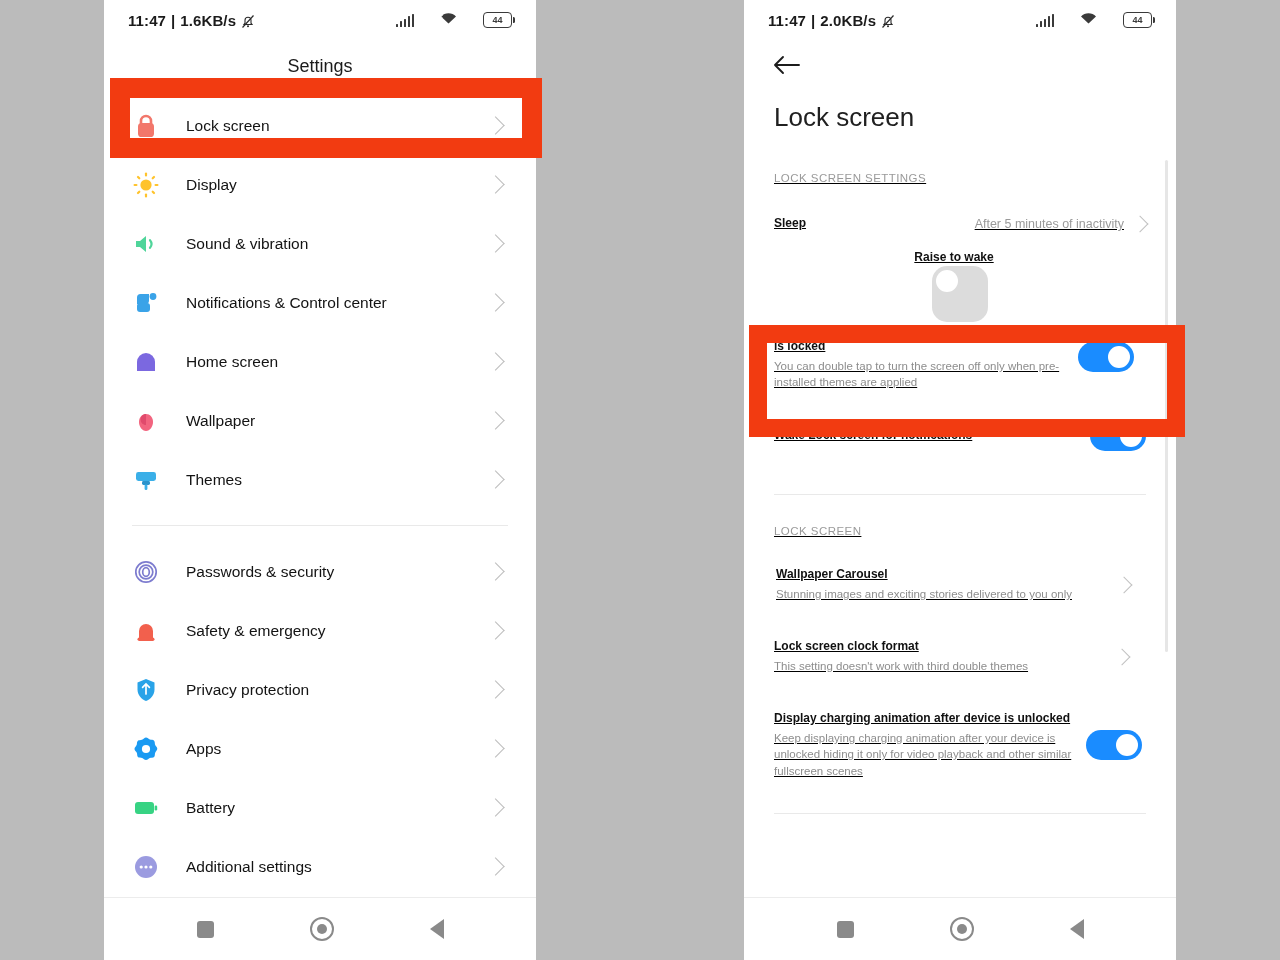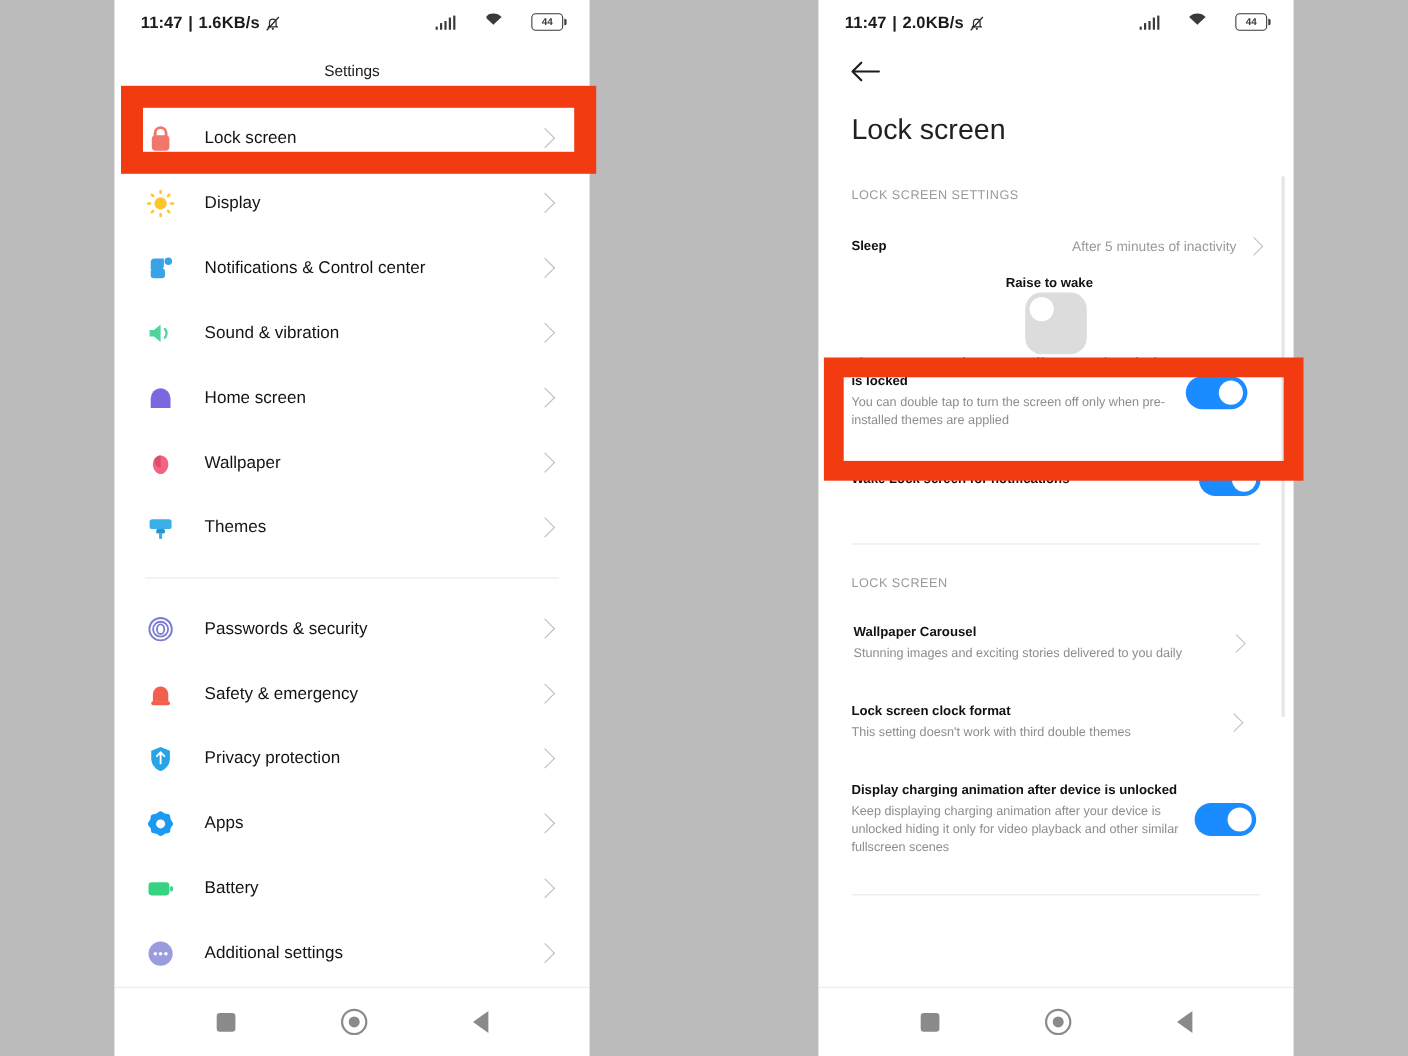--- a/index.html
+++ b/index.html
@@ -48,21 +48,21 @@
     font-size:9px;font-weight:bold;color:#3a3a3a;position:relative;
   }
   .batt:after{
     content:"";position:absolute;right:-4px;top:4px;
     width:2.5px;height:6px;background:#3a3a3a;border-radius:0 1.5px 1.5px 0;
   }
 
   
   .settings-title{
     position:absolute;top:56px;left:0;right:0;
-    text-align:center;font-size:14px;color:#1b1b1b;
+    text-align:center;font-size:18px;color:#1b1b1b;
   }
   .list{position:absolute;left:0;right:0;}
   #left-list{top:96px;}
   .row{
     position:relative;height:59px;
     display:flex;align-items:center;
     padding:0 28px 0 28px;box-sizing:border-box;
   }
   .row .ico{
     width:28px;height:28px;flex:0 0 28px;
@@ -209,38 +209,38 @@
                 <line x1="6.3" y1="19.7" x2="5" y2="21"></line>
               </g>
             </svg>
         </span>
         <span class="label">Display</span>
         <span class="chev"></span>
       </div>
 
       <div class="row">
         <span class="ico">
+          <svg width="26" height="24" viewBox="0 0 26 24">
+              <path d="M3 9h4l6-5v16l-6-5H3z" fill="#4fd59a"></path>
+              <path d="M17 8.2a6 6 0 0 1 0 7.6" fill="none" stroke="#4fd59a" stroke-width="2.2" stroke-linecap="round"></path>
+            </svg>
+        </span>
+        <span class="label">Sound &amp; vibration</span>
+        <span class="chev"></span>
+      </div>
+
+      <div class="row">
+        <span class="ico">
           <svg width="24" height="24" viewBox="0 0 24 24">
               <path d="M3 6.5A3.5 3.5 0 0 1 6.5 3H15v6.5A3.5 3.5 0 0 1 11.5 13H3z" fill="#3aa3e8"></path>
               <rect x="3" y="12" width="13" height="9" rx="3" fill="#3aa3e8"></rect>
               <circle cx="19" cy="5.5" r="3.4" fill="#3aa3e8"></circle>
             </svg>
         </span>
         <span class="label">Notifications &amp; Control center</span>
-        <span class="chev"></span>
-      </div>
-
-      <div class="row">
-        <span class="ico">
-          <svg width="26" height="24" viewBox="0 0 26 24">
-              <path d="M3 9h4l6-5v16l-6-5H3z" fill="#4fd59a"></path>
-              <path d="M17 8.2a6 6 0 0 1 0 7.6" fill="none" stroke="#4fd59a" stroke-width="2.2" stroke-linecap="round"></path>
-            </svg>
-        </span>
-        <span class="label">Sound &amp; vibration</span>
         <span class="chev"></span>
       </div>
 
       <div class="row">
         <span class="ico">
           <svg width="26" height="24" viewBox="0 0 26 24">
               <path d="M4 21V12a9 9 0 0 1 18 0v9z" fill="#7b68e0"></path>
             </svg>
         </span>
         <span class="label">Home screen</span>
@@ -394,21 +394,21 @@
         <svg width="28" height="20" viewBox="0 0 28 20">
             <path d="M26 10H2M10 2 2 10l8 8" fill="none" stroke="#1c1c1c" stroke-width="1.9" stroke-linecap="round" stroke-linejoin="round"></path>
           </svg>
       </span>
     </div>
 
     <div class="page-title">Lock screen</div>
 
     <div class="scrollbar"></div>
 
-    <div style="position:absolute;top:172px;left:0;right:0;">
+    <div style="position:absolute;top:172px;left:0;right:0;text-decoration:underline;">
 
       <div class="sec-head">LOCK SCREEN SETTINGS</div>
 
       <div class="r-row" style="height:52px;">
         <div class="r-texts">
           <div class="r-title">Sleep</div>
         </div>
         <span class="r-value">After 5 minutes of inactivity</span>
         <span class="chev-r"></span>
       </div>
@@ -441,21 +441,21 @@
           </span>
       </div>
 
       <div class="divider" style="margin:22px 30px 30px;"></div>
 
       <div class="sec-head">LOCK SCREEN</div>
 
       <div class="r-row" style="height:68px;padding-left:32px;">
         <div class="r-texts" style="max-width:330px;">
           <div class="r-title">Wallpaper Carousel</div>
-          <div class="r-sub">Stunning images and exciting stories delivered to you daily</div>
+          <div class="r-sub">Stunning images and exciting stories delivered to you only</div>
         </div>
         <span class="chev-r"></span>
       </div>
 
       <div class="r-row" style="height:76px;">
         <div class="r-texts" style="max-width:330px;">
           <div class="r-title">Lock screen clock format</div>
           <div class="r-sub">This setting doesn't work with third double themes</div>
         </div>
         <span class="chev-r"></span>

